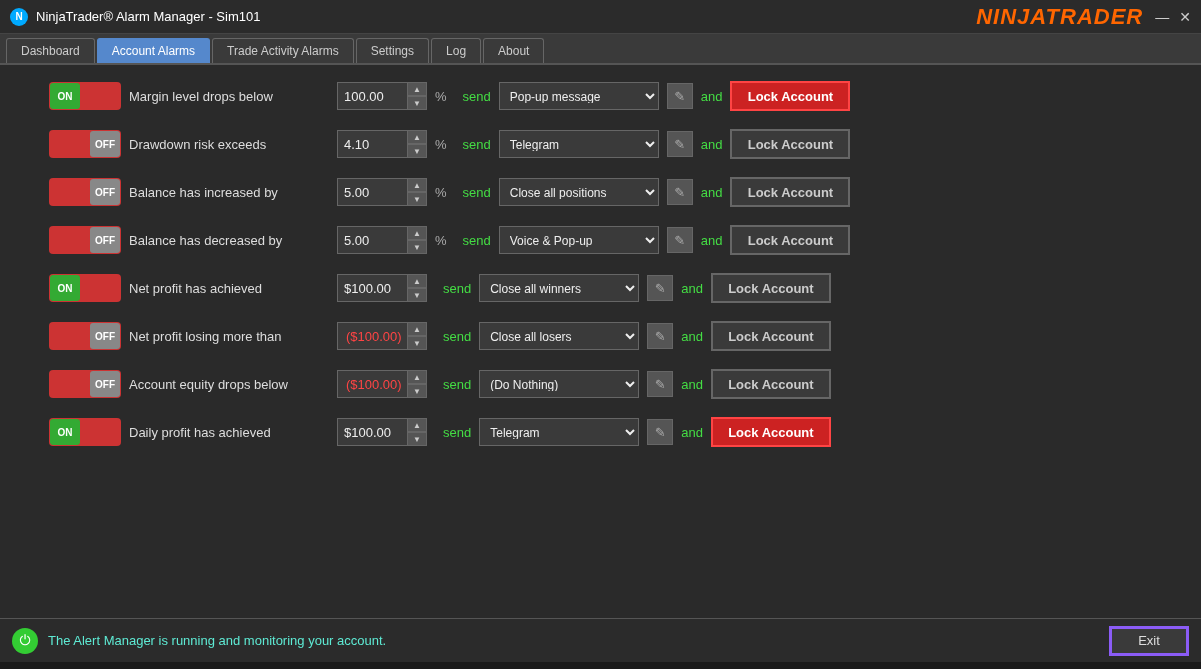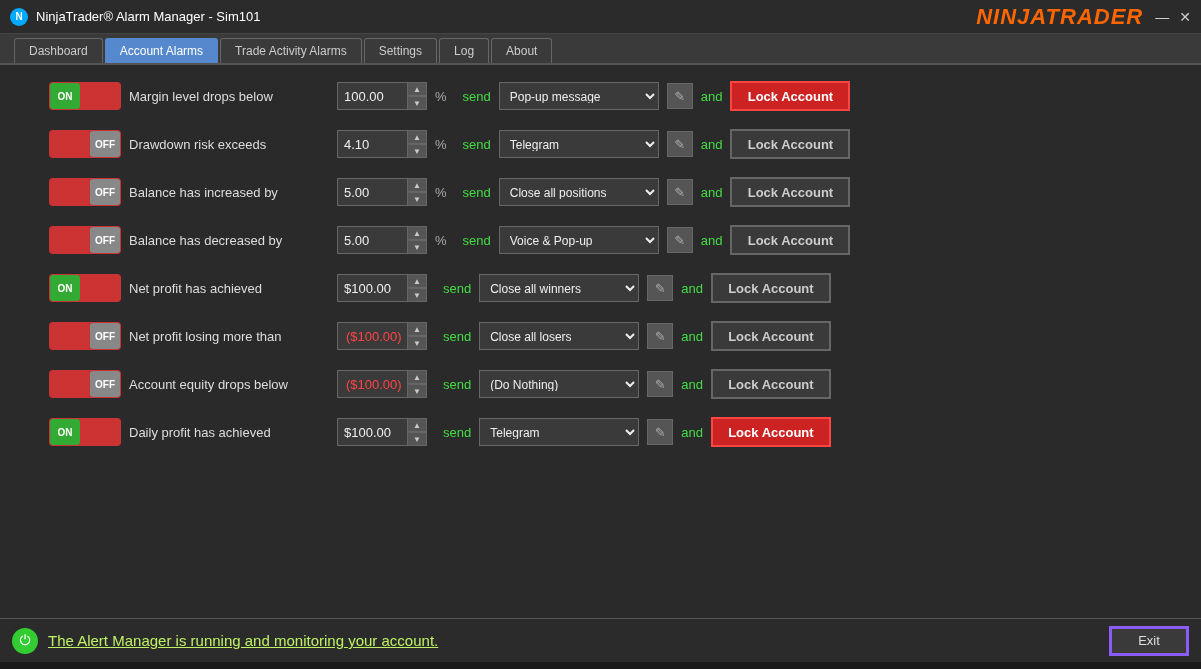--- a/index.html
+++ b/index.html
@@ -62,21 +62,21 @@
       color: #aaa;
       font-size: 14px;
     }
     .window-btn {
       cursor: pointer;
       color: #ccc;
     }
     .tab-bar {
       display: flex;
       background: #3a3a3a;
-      padding: 4px 6px 0 14px;
+      padding: 4px 6px 0 6px;
       gap: 2px;
       border-bottom: 2px solid #555;
     }
     .tab {
       padding: 5px 14px;
       border: 1px solid #666;
       border-bottom: none;
       cursor: pointer;
       font-size: 12px;
       color: #ccc;
@@ -283,23 +283,22 @@
       background: #33cc33;
       border-radius: 50%;
       display: flex;
       align-items: center;
       justify-content: center;
       color: white;
       font-size: 14px;
       flex-shrink: 0;
     }
     .status-text {
-      color: #bef264;
-      font-size: 15px;
-      text-decoration: underline;
+      color: #5eead4;
+      font-size: 13px;
     }
     .exit-btn {
       width: 80px;
       height: 30px;
       background: #3a3a3a;
       border: 3px solid #8b5cf6;
       color: #ddd;
       font-size: 13px;
       cursor: pointer;
       display: flex;

